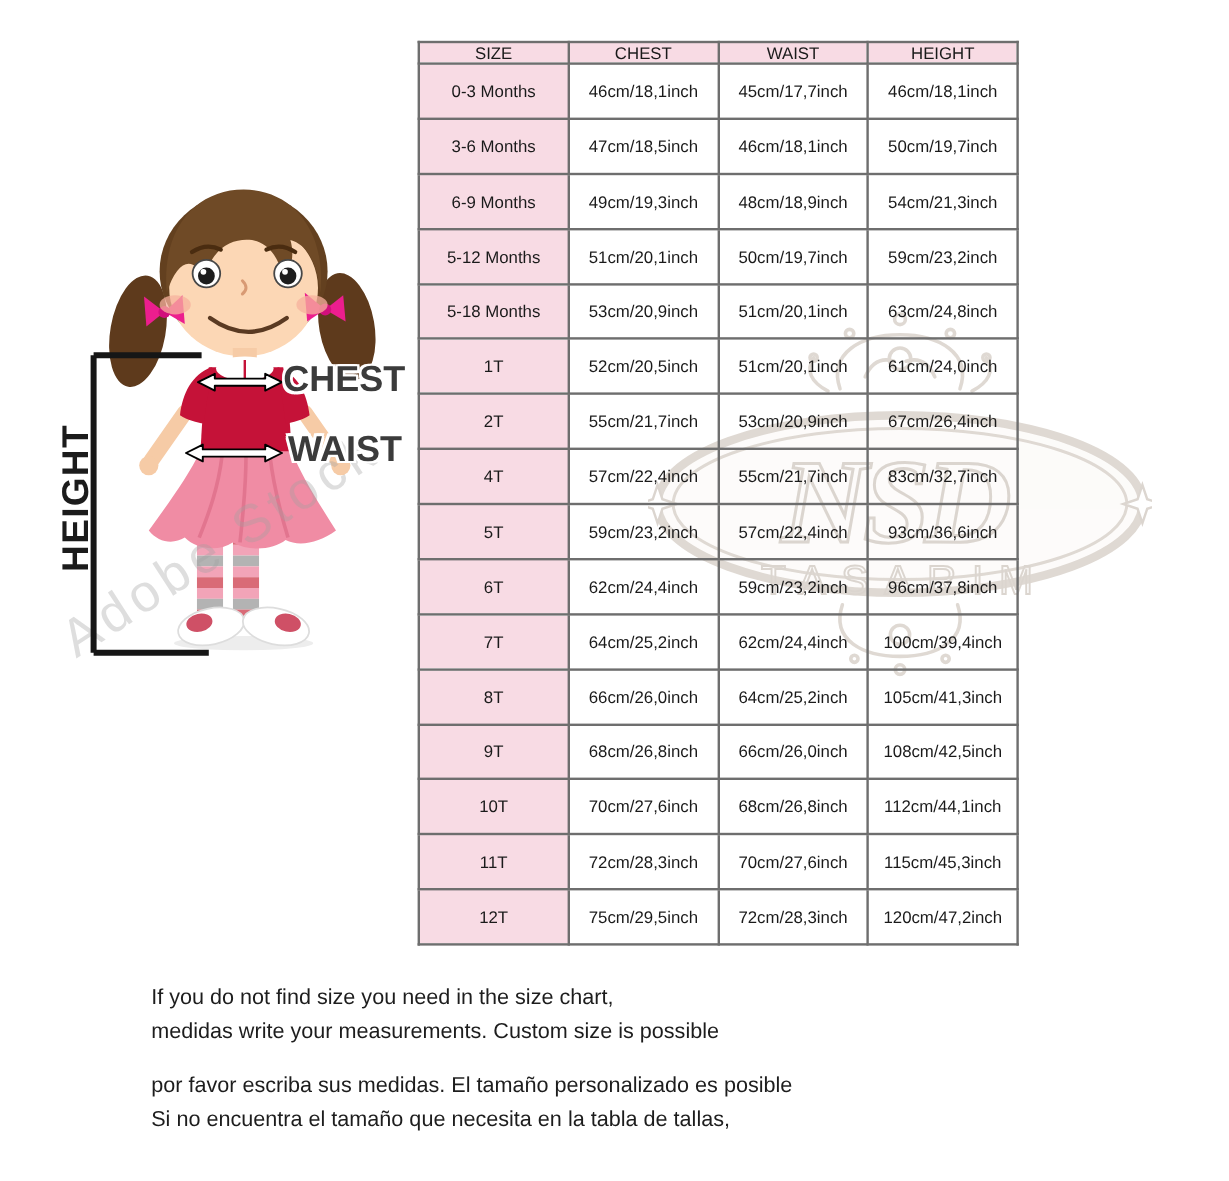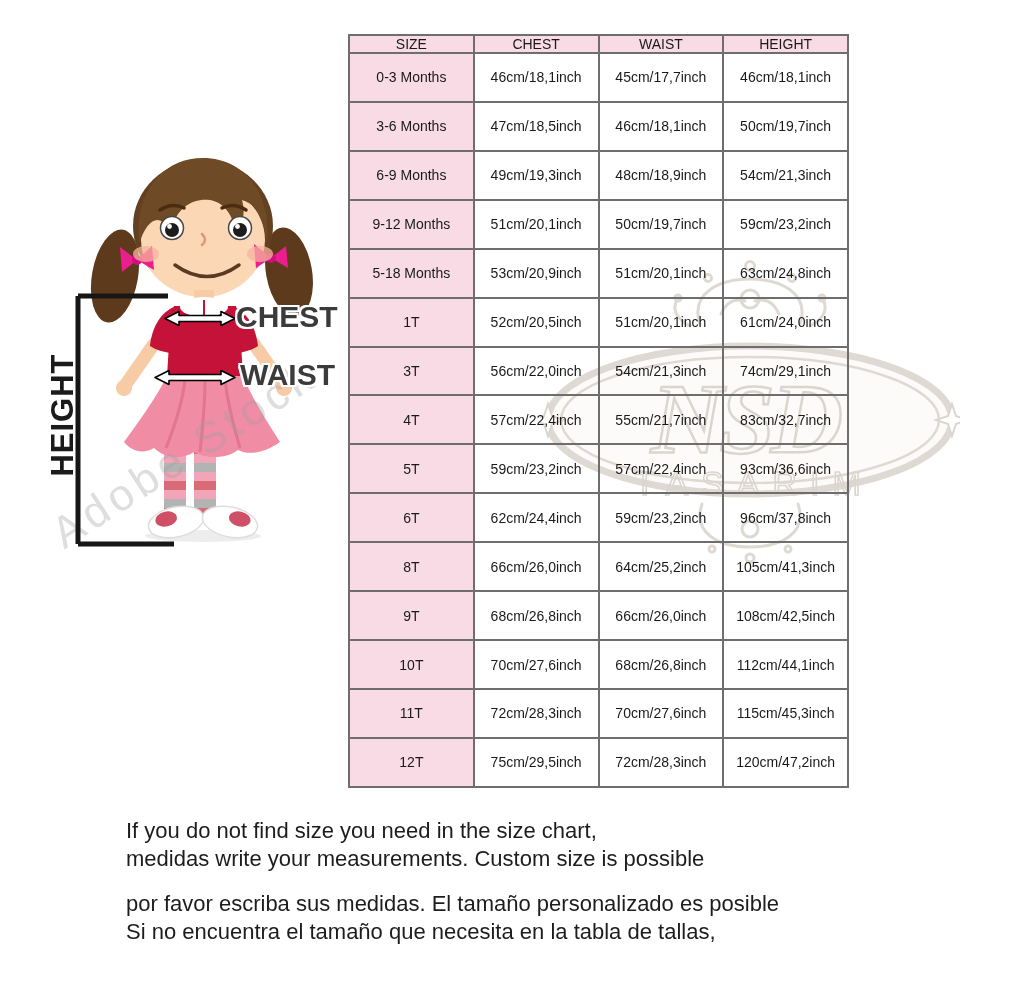--- a/index.html
+++ b/index.html
@@ -35,21 +35,21 @@
     letter-spacing:0;white-space:nowrap;
     text-shadow:-2px -2px 0 #fff,2px -2px 0 #fff,-2px 2px 0 #fff,2px 2px 0 #fff,
                 -2px 0 0 #fff,2px 0 0 #fff,0 -2px 0 #fff,0 2px 0 #fff;}
   .chest-label{left:236px;top:300px;}
   .waist-label{left:240px;top:358px;}
   .arrow{position:absolute;z-index:4;}
   .chest-arrow{left:163px;top:310px;}
   .waist-arrow{left:153px;top:369px;}
 
   
-  .notes{position:absolute;left:126px;top:817px;z-index:2;font-size:22px;line-height:28px;color:#1d1d1d;}
+  .notes{position:absolute;left:126px;top:817px;z-index:2;font-size:18px;line-height:28px;color:#1d1d1d;}
   .notes .para{margin:0 0 17px 0;}
   .notes .line{white-space:nowrap;}
 </style>
 </head>
 <body>
 
 <div class="canvas">
 
   <svg class="brand-wm" width="420" height="312" viewBox="0 0 420 312">
     <g fill="none" stroke="#d5cdc5" stroke-width="3" stroke-linecap="round">
@@ -110,60 +110,66 @@
           <td>46cm/18,1inch</td>
           <td>50cm/19,7inch</td>
         </tr>
         <tr>
           <td class="col-size">6-9 Months</td>
           <td>49cm/19,3inch</td>
           <td>48cm/18,9inch</td>
           <td>54cm/21,3inch</td>
         </tr>
         <tr>
-          <td class="col-size">9-12 Months</td>
+          <td class="col-size">5-12 Months</td>
           <td>51cm/20,1inch</td>
           <td>50cm/19,7inch</td>
           <td>59cm/23,2inch</td>
         </tr>
         <tr>
           <td class="col-size">5-18 Months</td>
           <td>53cm/20,9inch</td>
           <td>51cm/20,1inch</td>
           <td>63cm/24,8inch</td>
         </tr>
         <tr>
           <td class="col-size">1T</td>
           <td>52cm/20,5inch</td>
           <td>51cm/20,1inch</td>
           <td>61cm/24,0inch</td>
         </tr>
         <tr>
-          <td class="col-size">3T</td>
-          <td>56cm/22,0inch</td>
-          <td>54cm/21,3inch</td>
-          <td>74cm/29,1inch</td>
+          <td class="col-size">2T</td>
+          <td>55cm/21,7inch</td>
+          <td>53cm/20,9inch</td>
+          <td>67cm/26,4inch</td>
         </tr>
         <tr>
           <td class="col-size">4T</td>
           <td>57cm/22,4inch</td>
           <td>55cm/21,7inch</td>
           <td>83cm/32,7inch</td>
         </tr>
         <tr>
           <td class="col-size">5T</td>
           <td>59cm/23,2inch</td>
           <td>57cm/22,4inch</td>
           <td>93cm/36,6inch</td>
         </tr>
         <tr>
           <td class="col-size">6T</td>
           <td>62cm/24,4inch</td>
           <td>59cm/23,2inch</td>
           <td>96cm/37,8inch</td>
+        </tr>
+        <tr>
+          <td class="col-size">7T</td>
+          <td>64cm/25,2inch</td>
+          <td>62cm/24,4inch</td>
+          <td>100cm/39,4inch</td>
         </tr>
         <tr>
           <td class="col-size">8T</td>
           <td>66cm/26,0inch</td>
           <td>64cm/25,2inch</td>
           <td>105cm/41,3inch</td>
         </tr>
         <tr>
           <td class="col-size">9T</td>
           <td>68cm/26,8inch</td>

